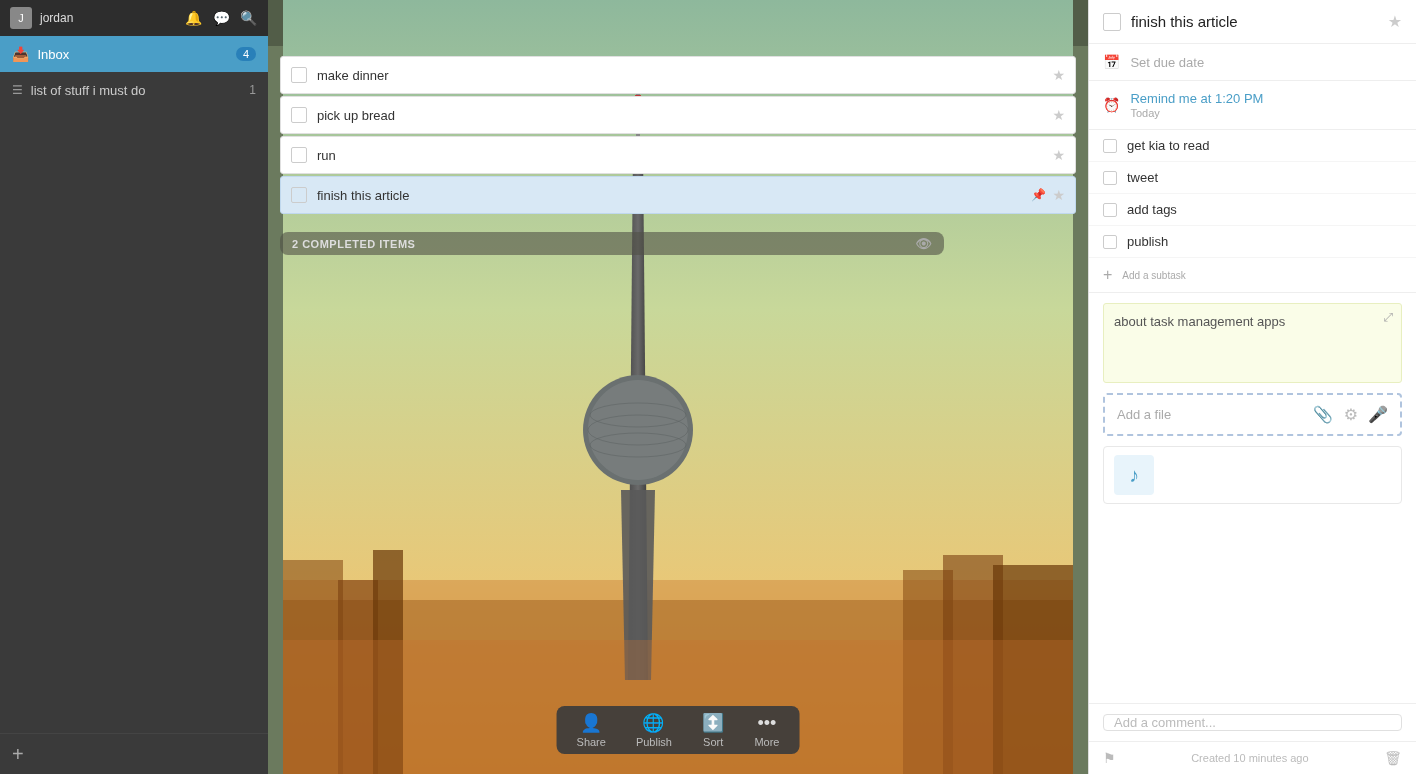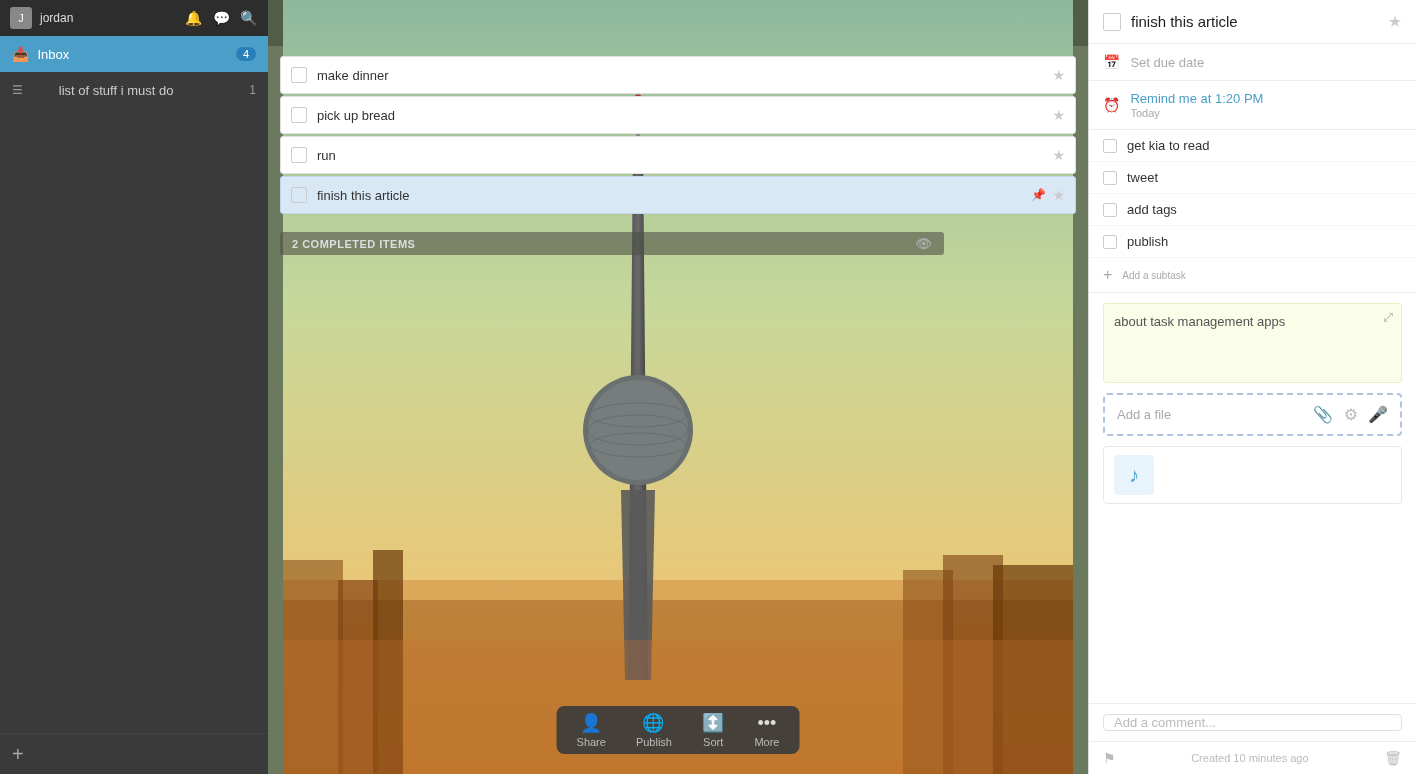--- a/index.html
+++ b/index.html
@@ -52,21 +52,21 @@
     #sidebar-inbox .inbox-label { flex: 1; font-size: 13px; font-weight: 500; }
     #sidebar-inbox .inbox-count { background: #2980b9; border-radius: 10px; padding: 1px 7px; font-size: 11px; }
     #sidebar-list {
       display: flex; align-items: center;
       padding: 8px 12px;
       color: #ccc;
       cursor: pointer;
       height: 36px;
     }
     #sidebar-list .list-icon { font-size: 12px; margin-right: 8px; color: #999; }
-    #sidebar-list .list-label { flex: 1; font-size: 13px; margin-left: 28px; }
+    #sidebar-list .list-label { flex: 1; font-size: 13px; }
     #sidebar-list .list-count { color: #999; font-size: 12px; }
     #sidebar-footer {
       margin-top: auto;
       padding: 10px 12px;
       border-top: 1px solid #444;
     }
     #add-list-btn {
       color: #aaa; font-size: 20px; cursor: pointer; line-height: 1;
     }
 
@@ -132,21 +132,21 @@
     .task-label { flex: 1; font-size: 13px; color: #333; }
     .task-star { color: #ccc; font-size: 14px; margin-left: 6px; }
     .task-pin { color: #ccc; font-size: 12px; margin-left: 4px; }
 
     #completed-bar {
       display: flex;
       align-items: center;
       padding: 4px 12px;
       margin: 6px 12px 0;
       background: rgba(80,80,70,0.6);
-      border-radius: 3px;
+      border-radius: 8px;
       width: fit-content;
       position: relative;
       z-index: 2;
     }
     #completed-bar span { color: #ddd; font-size: 11px; font-weight: 600; letter-spacing: 0.5px; }
     #completed-bar .eye-icon { color: #aaa; font-size: 13px; margin-left: 500px; }
 
     
     #bg-image {
       position: absolute;

